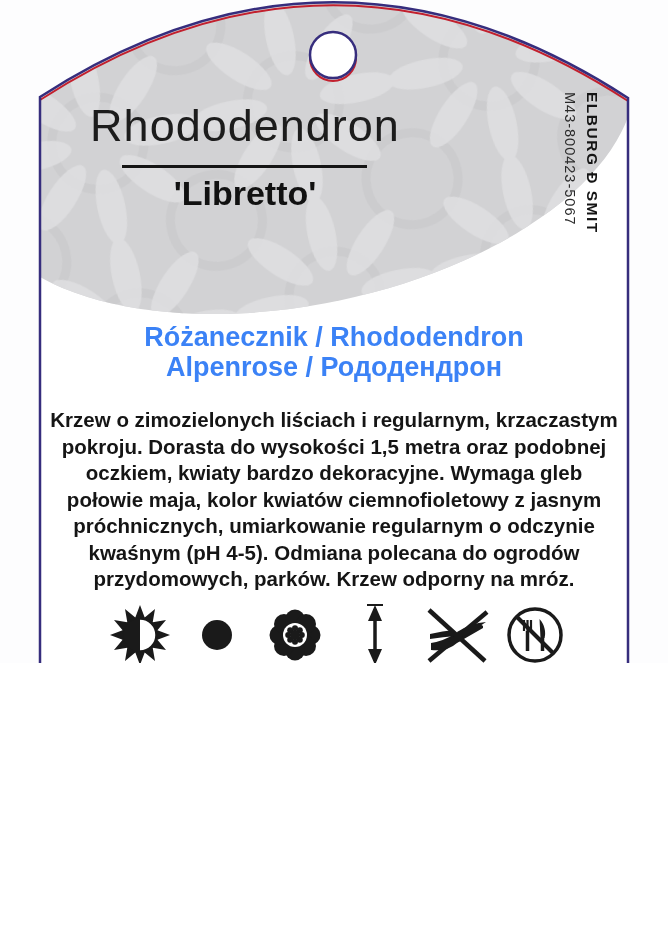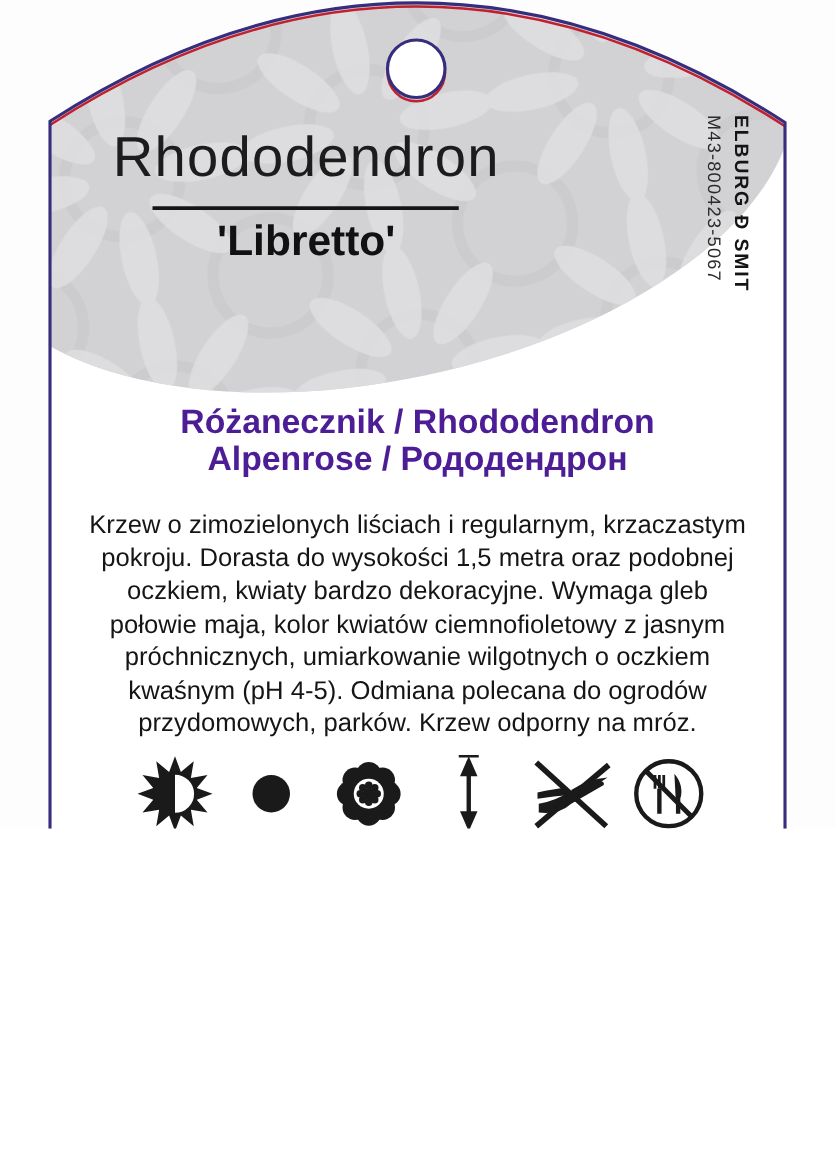--- a/index.html
+++ b/index.html
@@ -24,25 +24,25 @@
   .side-label{
     left:562px;top:92px;height:180px;
     writing-mode:vertical-rl;text-orientation:mixed;
     display:flex;flex-direction:column;gap:5px;
   }
   .side-brand{font-size:15.5px;font-weight:700;letter-spacing:1.5px;color:#141414;}
   .side-code{font-size:14.5px;font-weight:400;letter-spacing:1px;color:#2b2b2b;}
   
   .names{
     left:34px;top:322px;width:600px;text-align:center;
-    font-size:27px;font-weight:700;line-height:30px;color:#4c1d95;
+    font-size:27px;font-weight:700;line-height:30px;color:#3b82f6;
   }
   .description{
     left:34px;top:407px;width:600px;text-align:center;
-    font-size:20.5px;font-weight:400;line-height:26.5px;color:#151515;
+    font-size:20.5px;font-weight:700;line-height:26.5px;color:#151515;
   }
   .description div{white-space:nowrap;}
   
   .badge{
     left:529px;top:838px;width:84px;height:84px;border-radius:50%;
     border:3.5px solid #101010;background:#fff;box-sizing:border-box;
     display:flex;flex-direction:column;align-items:center;justify-content:center;
     overflow:hidden;
   }
   .badge .recycle-glyph{
@@ -113,21 +113,21 @@
   <div class="abs names">
     <div>Różanecznik / Rhododendron</div>
     <div>Alpenrose / Рододендрон</div>
   </div>
 
   <div class="abs description">
     <div>Krzew o zimozielonych liściach i regularnym, krzaczastym</div>
     <div>pokroju. Dorasta do wysokości 1,5 metra oraz podobnej</div>
     <div>oczkiem, kwiaty bardzo dekoracyjne. Wymaga gleb</div>
     <div>połowie maja, kolor kwiatów ciemnofioletowy z jasnym</div>
-    <div>próchnicznych, umiarkowanie wilgotnych o oczkiem</div>
+    <div>próchnicznych, umiarkowanie regularnym o odczynie</div>
     <div>kwaśnym (pH 4-5). Odmiana polecana do ogrodów</div>
     <div>przydomowych, parków. Krzew odporny na mróz.</div>
   </div>
 
   <svg class="abs" style="left:98px;top:598px" width="474" height="100" viewBox="0 0 474 100" fill="#1a1a1a" stroke="none">
 
     <g transform="translate(42,37)">
       <polygon points="30,0 17.4,4.7 26,15 12.7,12.7 15,26 4.7,17.4 0,30 -4.7,17.4 -15,26 -12.7,12.7 -26,15 -17.4,4.7 -30,0 -17.4,-4.7 -26,-15 -12.7,-12.7 -15,-26 -4.7,-17.4 0,-30 4.7,-17.4 15,-26 12.7,-12.7 26,-15 17.4,-4.7"></polygon>
       <circle r="16.5" fill="#ffffff" stroke="#1a1a1a" stroke-width="2.5"></circle>
       <path d="M0,-16.5 A16.5,16.5 0 0 0 0,16.5 Z" fill="#1a1a1a"></path>

